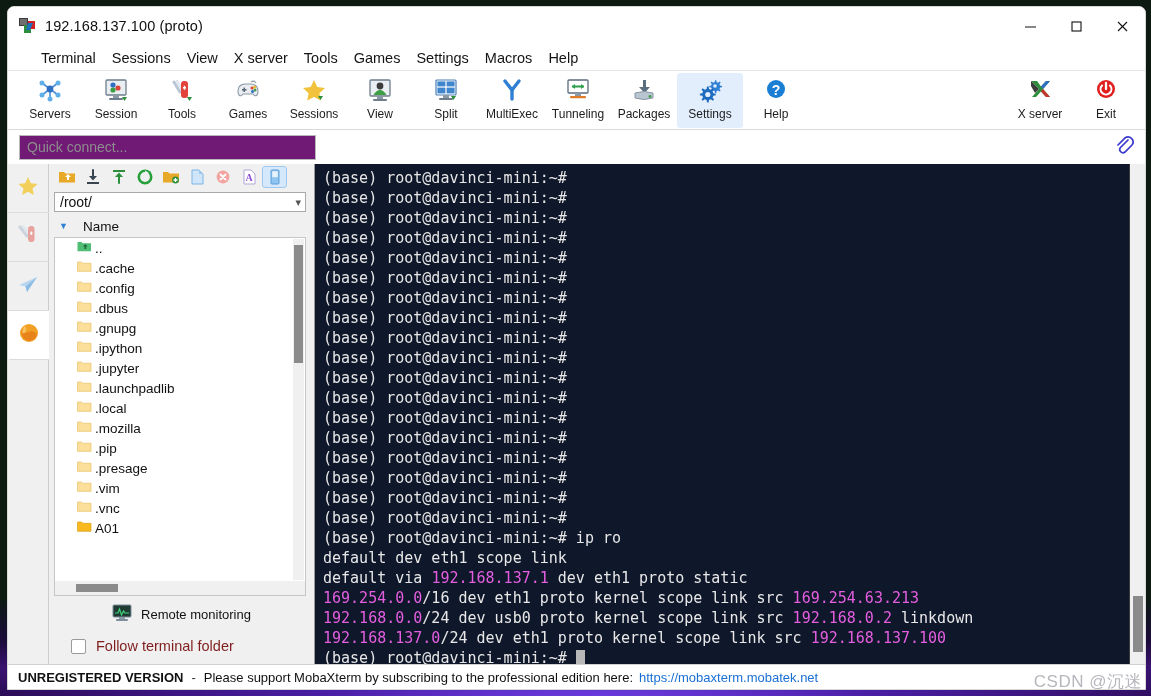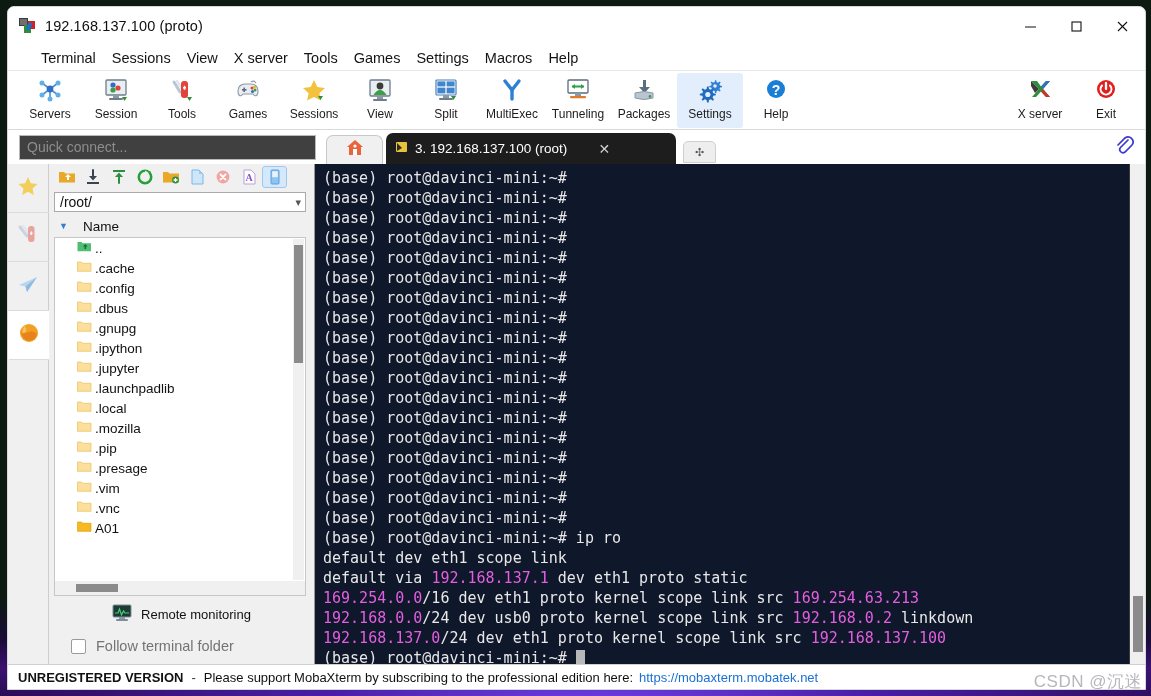--- a/index.html
+++ b/index.html
@@ -80,21 +80,21 @@
   #tb-right { position: absolute; right: 6px; top: 0; display: flex; }
   
   #rowtabs {
     height: 34px; flex: 0 0 34px;
     background: #fff;
     display: flex; align-items: center;
     position: relative;
   }
   #qc {
     margin-left: 11px; width: 297px; height: 25px;
-    border: 1px solid #b9b9b9; background: #404040;
+    border: 1px solid #b9b9b9; background: #701a75;
     display: flex; align-items: center; padding-left: 7px;
     font-size: 14px; color: #8d8d8d;
   }
   #tabstrip {
     position: absolute; left: 318px; right: 40px; bottom: 0; height: 31px;
     display: flex; align-items: flex-end;
   }
   .htab {
     width: 57px; height: 29px;
     background: #f0f0f0;
@@ -184,21 +184,21 @@
   #sftp-bottom {
     flex: 0 0 auto; background: #f0f0f0; padding: 8px 0 10px 0;
   }
   #remmon {
     display: flex; align-items: center; justify-content: center;
     font-size: 13px; color: #111; cursor: default; margin-bottom: 13px;
   }
   #remmon .rlbl { margin-left: 9px; }
   #follow {
     display: flex; align-items: center; padding-left: 22px;
-    font-size: 14.5px; color: #737373; cursor: default; text-align: center;
+    font-size: 14.5px; color: #7f1d1d; cursor: default; text-align: center;
   }
   #follow .cbx {
     width: 15px; height: 15px; border: 1px solid #9a9a9a; background: #fff;
     border-radius: 2px; margin-right: 10px;
   }
   
   #termwrap { flex: 1 1 auto; position: relative; background: #0f172a; min-width: 0; display:flex; }
   #term {
     flex: 1 1 auto;
     padding: 4px 0 0 8px;
@@ -460,42 +460,20 @@
             <path d="M10 7.5 a5.4 5.4 0 1 0 8 0" fill="none" stroke="#fff" stroke-width="2.1" stroke-linecap="round"></path>
           </svg>
         </div>
         <div class="lbl">Exit</div>
       </div>
     </div>
   </div>
 
   <div id="rowtabs">
     <div id="qc">Quick connect...</div>
-    <div id="tabstrip">
-      <div class="htab">
-        <span>
-          <svg width="20" height="20" viewBox="0 0 20 20">
-            <path d="M10 2 L18 9 L16 9 L16 17 L4 17 L4 9 L2 9 Z" fill="#e8643c"></path>
-            <rect x="8" y="11" width="4" height="6" fill="#fff"></rect>
-            <circle cx="10" cy="8" r="1.6" fill="#fff"></circle>
-          </svg>
-        </span>
-      </div>
-      <div class="ttab">
-        <span>
-          <svg width="14" height="14" viewBox="0 0 14 14">
-            <rect x="1" y="2" width="11" height="10" rx="1" fill="#e8c23c"></rect>
-            <path d="M2 3 L7 8 L2 11 Z" fill="#2a2a2a"></path>
-          </svg>
-        </span>
-        <span class="tx">3. 192.168.137.100 (root)</span>
-        <span class="cl">✕</span>
-      </div>
-      <div class="ptab">✣</div>
-    </div>
     <div id="clip">
       <svg width="22" height="22" viewBox="0 0 22 22">
         <path d="M15 5 L7.5 12.5 a3.2 3.2 0 0 0 4.5 4.5 L19 10 a5 5 0 0 0 -7 -7 L5 10" fill="none" stroke="#3a3ad0" stroke-width="1.7" stroke-linecap="round"></path>
       </svg>
     </div>
   </div>
 
   <div id="body">
 
     <div id="rail">

